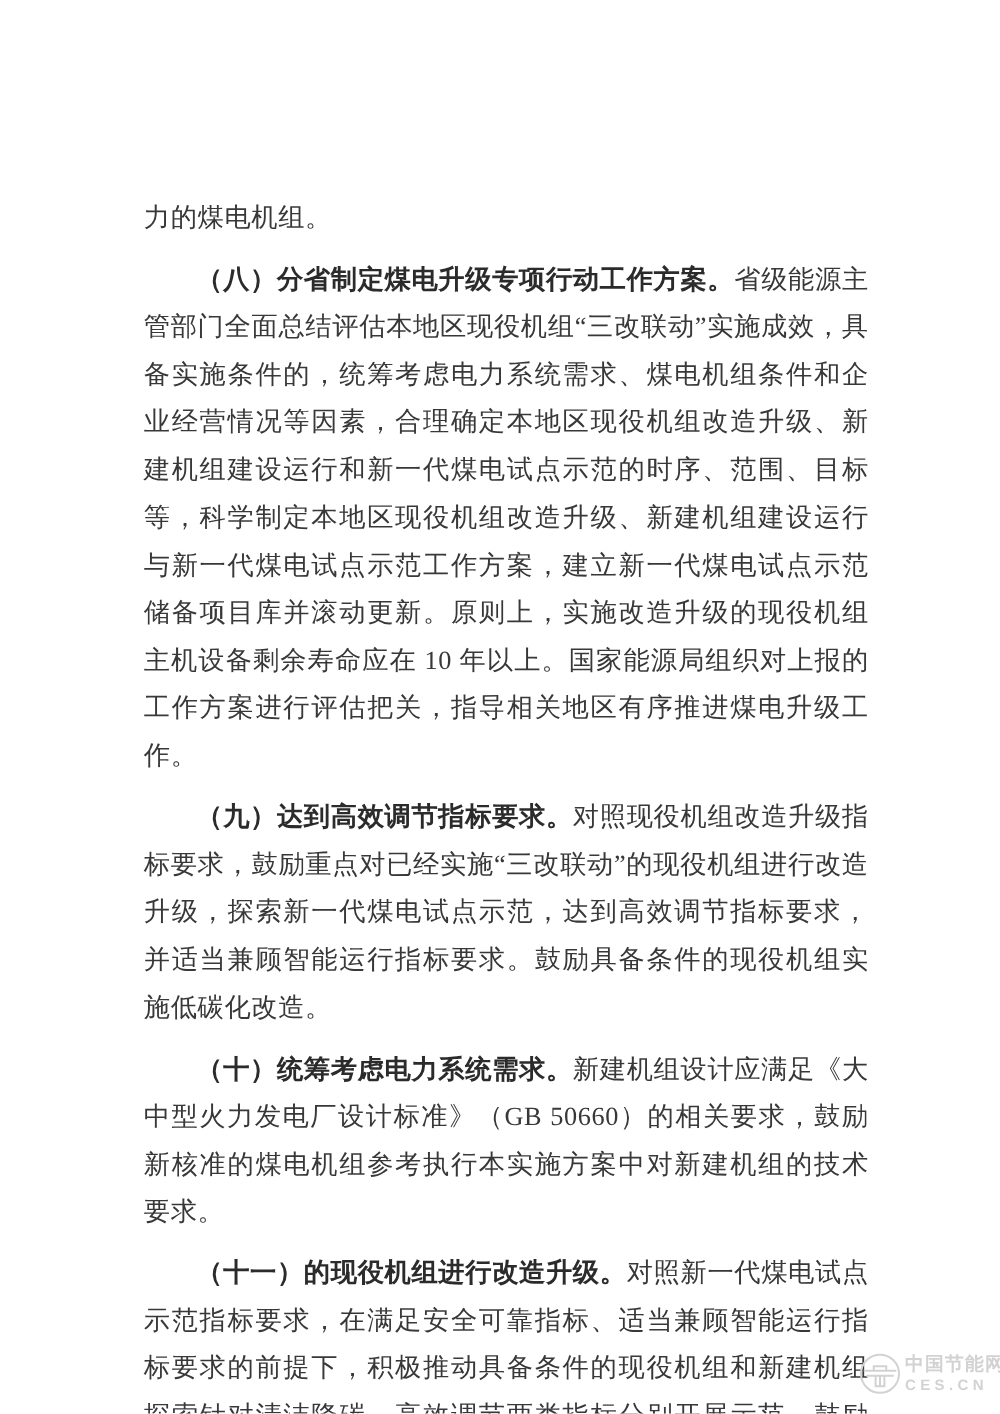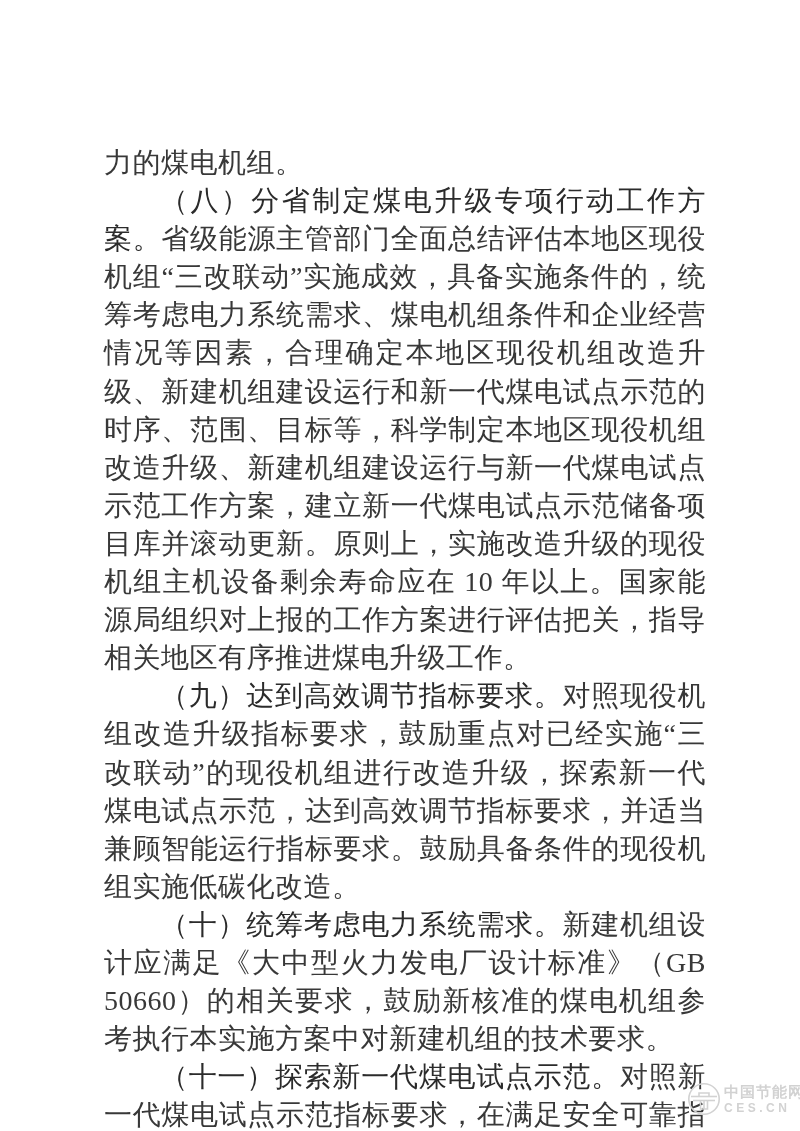--- a/index.html
+++ b/index.html
@@ -15,36 +15,36 @@
     overflow: hidden;
     font-family: "Liberation Serif", "DejaVu Serif", serif;
   }
   .doc-body {
     position: absolute;
     left: 104px;
     top: 144px;
     width: 602px;
   }
   .para {
-    margin: 0;
+    margin: 11px;
     padding: 0;
-    font-size: 28px;
+    font-size: 21px;
     line-height: 38.1px;
     color: #383838;
     text-align: justify;
     text-justify: inter-ideograph;
     text-indent: 2em;
     letter-spacing: 0.5px;
     word-break: break-all;
   }
   .para.no-indent {
     text-indent: 0;
   }
   .para b {
-    font-weight: 400;
+    font-weight: 700;
     color: #2b2b2b;
   }
   
   .watermark {
     position: absolute;
     left: 687px;
     top: 1082px;
     display: flex;
     align-items: center;
     gap: 3px;
@@ -81,21 +81,21 @@
 <body>
 
 <div class="page">
 
   <div class="doc-body">
 
   <p class="para no-indent"><span>力的煤电机组。</span></p>
       <p class="para"><b>（八）分省制定煤电升级专项行动工作方案。</b><span>省级能源主管部门全面总结评估本地区现役机组“三改联动”实施成效，具备实施条件的，统筹考虑电力系统需求、煤电机组条件和企业经营情况等因素，合理确定本地区现役机组改造升级、新建机组建设运行和新一代煤电试点示范的时序、范围、目标等，科学制定本地区现役机组改造升级、新建机组建设运行与新一代煤电试点示范工作方案，建立新一代煤电试点示范储备项目库并滚动更新。原则上，实施改造升级的现役机组主机设备剩余寿命应在 10 年以上。国家能源局组织对上报的工作方案进行评估把关，指导相关地区有序推进煤电升级工作。</span></p>
       <p class="para"><b>（九）达到高效调节指标要求。</b><span>对照现役机组改造升级指标要求，鼓励重点对已经实施“三改联动”的现役机组进行改造升级，探索新一代煤电试点示范，达到高效调节指标要求，并适当兼顾智能运行指标要求。鼓励具备条件的现役机组实施低碳化改造。</span></p>
       <p class="para"><b>（十）统筹考虑电力系统需求。</b><span>新建机组设计应满足《大中型火力发电厂设计标准》（GB 50660）的相关要求，鼓励新核准的煤电机组参考执行本实施方案中对新建机组的技术要求。</span></p>
-      <p class="para"><b>（十一）探索新一代煤电试点示范。</b><span>对照新一代煤电试点示范指标要求，在满足安全可靠指标、适当兼顾智能运行指标要求的前提下，积极推动具备条件的现役机组和新建机组探索针对清洁降碳、高效调节两类指标分别开展示范，鼓励开展同时满足上述两类指标</span></p>
+      <p class="para"><b>（十一）的现役机组进行改造升级。</b><span>对照新一代煤电试点示范指标要求，在满足安全可靠指标、适当兼顾智能运行指标要求的前提下，积极推动具备条件的现役机组和新建机组探索针对清洁降碳、高效调节两类指标分别开展示范，鼓励开展同时满足上述两类指标</span></p>
     </div>
 
   <div class="watermark">
     <span class="wm-logo">
       <svg viewBox="0 0 34 34" width="34" height="34">
         <g fill="none" stroke="#d2d2d2" stroke-width="1.6">
           <circle cx="17" cy="17" r="15.2"></circle>
           <path d="M4 14.5 H30"></path>
           <path d="M6 18.5 H28"></path>
           <path d="M12 14.5 V11 H22 V14.5"></path>

